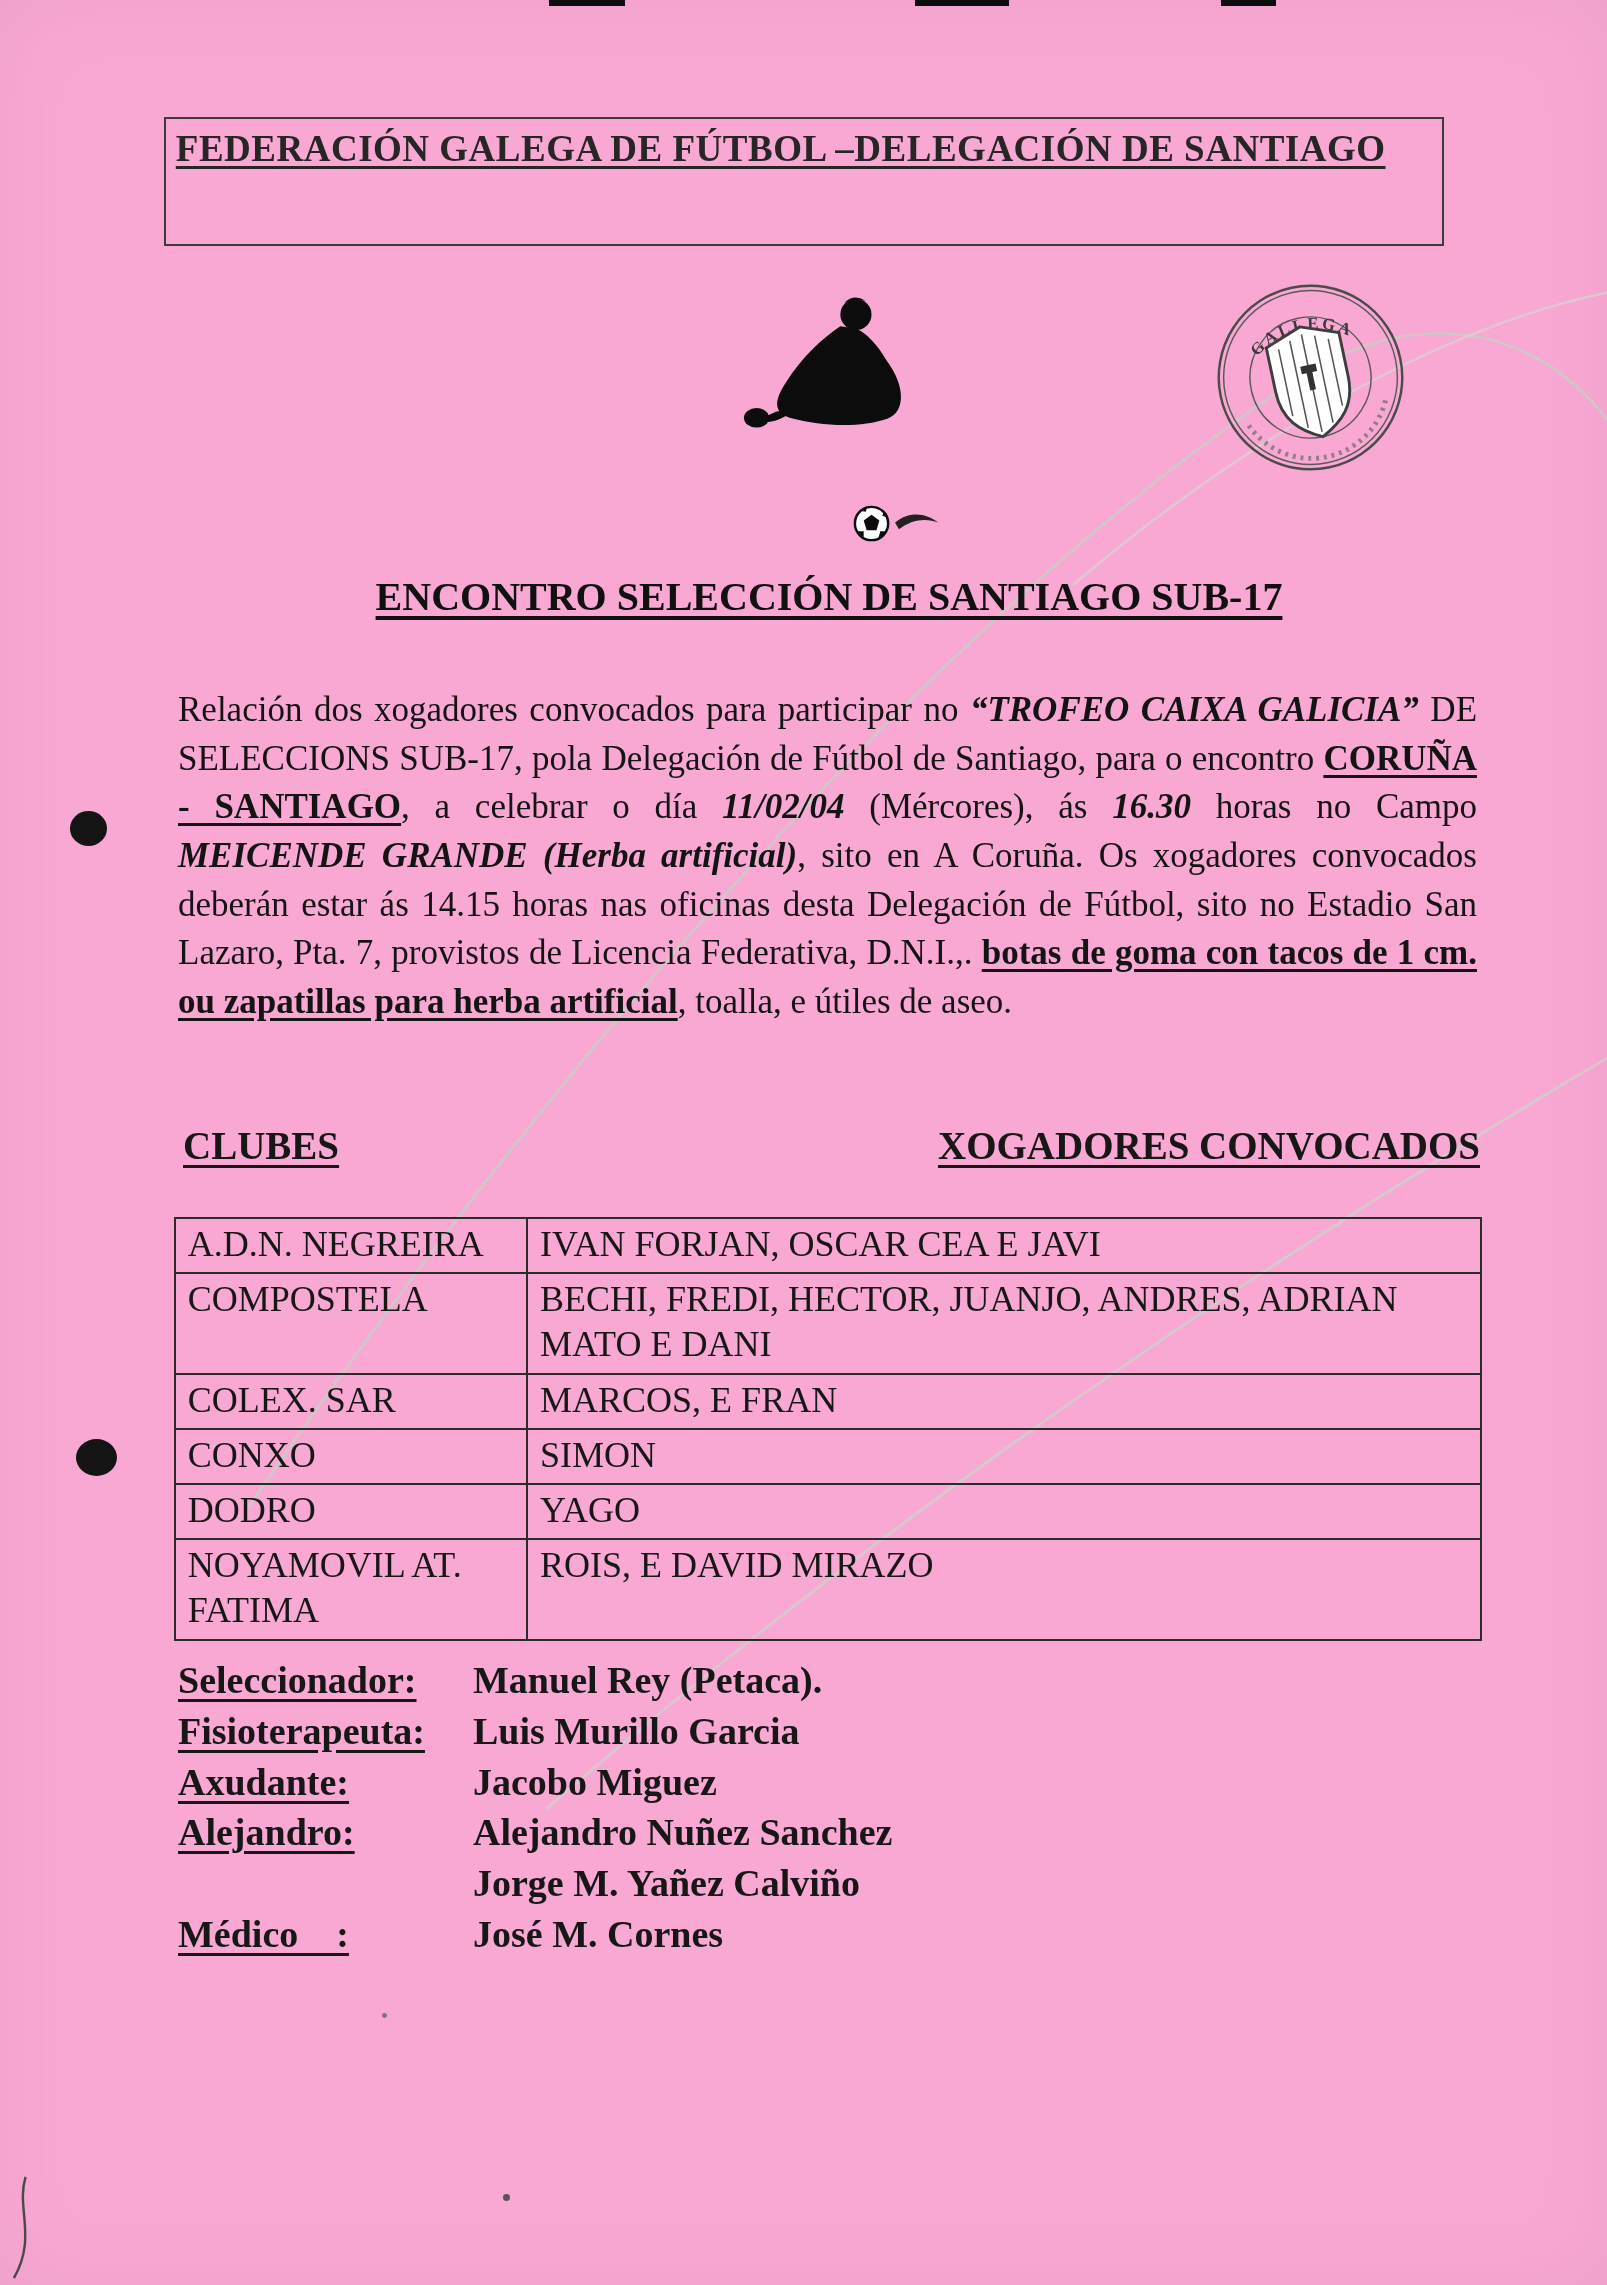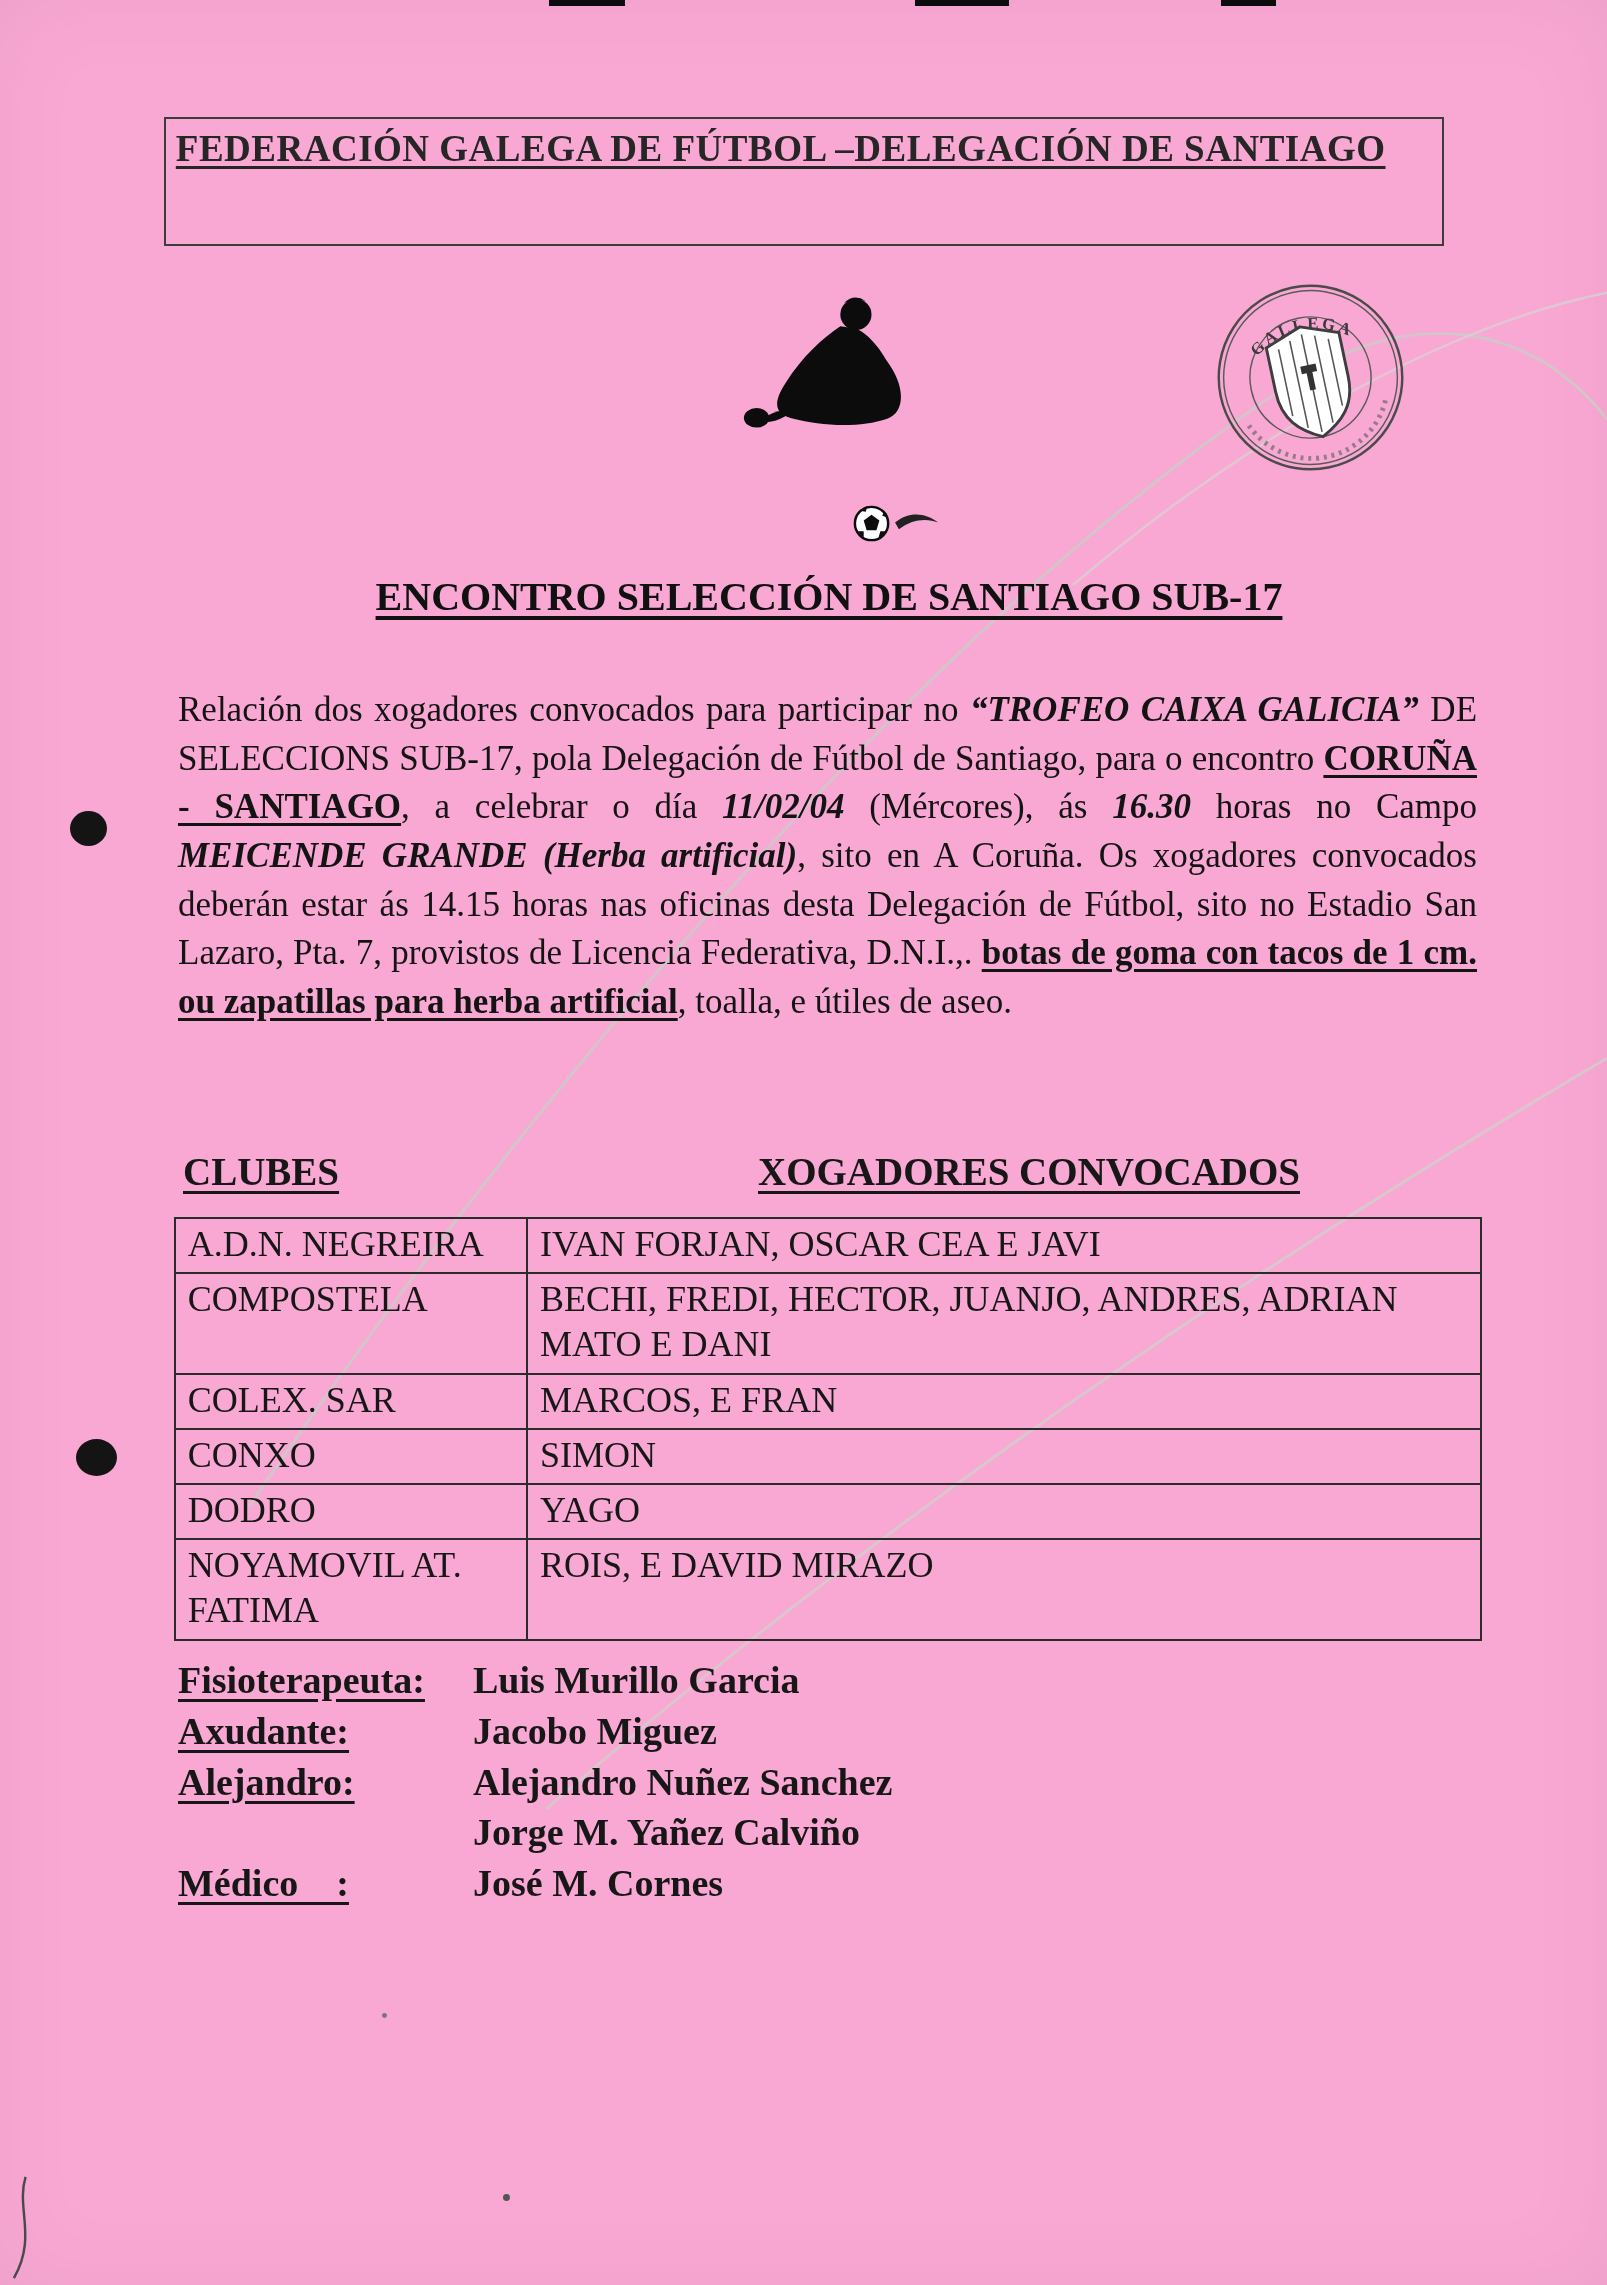--- a/index.html
+++ b/index.html
@@ -47,23 +47,23 @@
   }
   
   .intro{
     position:absolute;left:178px;top:651px;width:1299px;
     font-size:35px;line-height:1.39;
     text-align:justify;
     color:#141414;
   }
   
   .squad-headers{
-    position:absolute;left:183px;top:1149px;width:1297px;
+    position:absolute;left:183px;top:1123px;width:1297px;
     display:flex;
-    font-size:39px;font-weight:bold;
+    font-size:39px;font-weight:bold;justify-content:space-between;
   }
   .squad-headers .h1{width:575px;}
   .squad-headers .h1 span,.squad-headers .h2 span{
     text-decoration:underline;text-underline-offset:5.9px;
   }
   table.squads{
     position:absolute;left:174px;top:1217px;width:1308px;
     border-collapse:collapse;
     font-size:36px;line-height:1.26;border-radius:15px;
   }
@@ -190,20 +190,24 @@
 
         <tr>
           <td class="club-cell">NOYAMOVIL AT. FATIMA</td>
           <td class="players-cell">ROIS, E DAVID MIRAZO</td>
         </tr>
       </tbody>
   </table>
 
   <div class="staff">
 
+      <div class="staff-row">
+        <span class="staff-label">Seleccionador:</span>
+        <span class="staff-value">Manuel Rey (Petaca).</span>
+      </div>
 
       <div class="staff-row">
         <span class="staff-label">Fisioterapeuta:</span>
         <span class="staff-value">Luis Murillo Garcia</span>
       </div>
 
       <div class="staff-row">
         <span class="staff-label">Axudante:</span>
         <span class="staff-value">Jacobo Miguez</span>
       </div>

